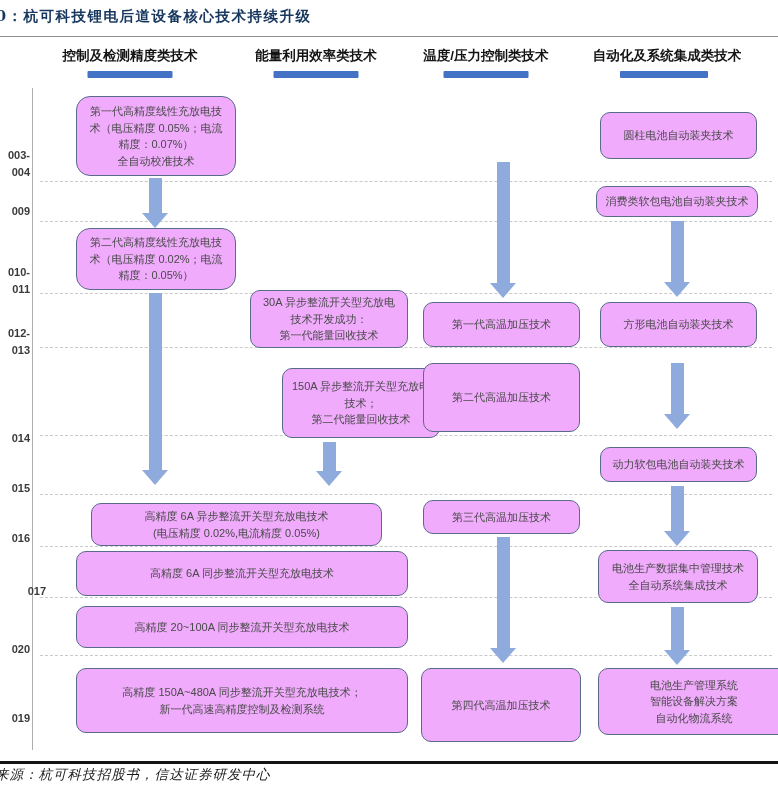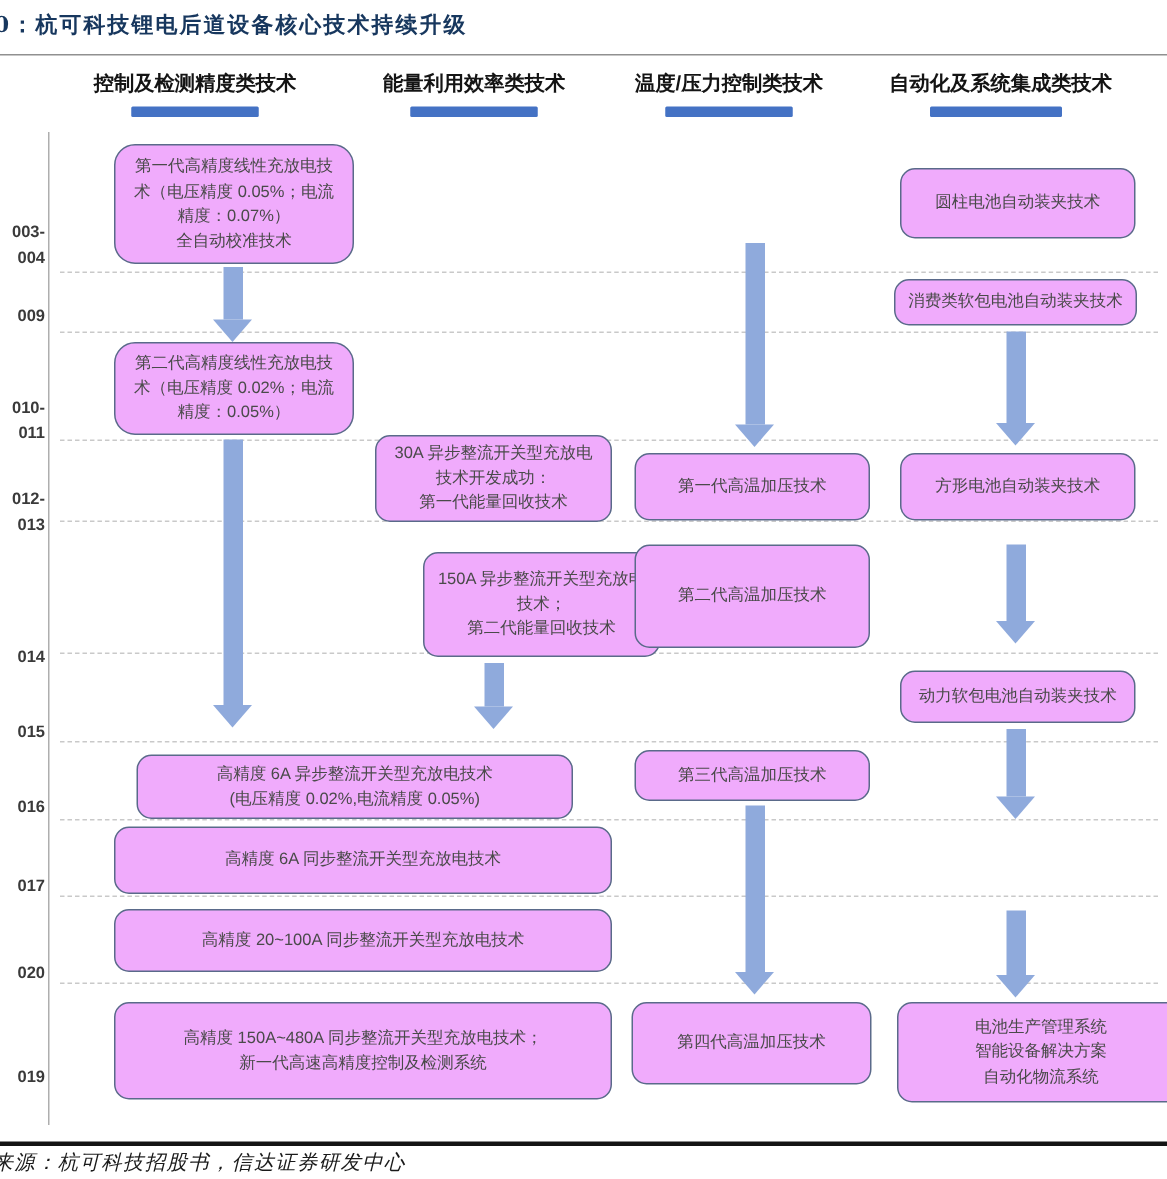--- a/index.html
+++ b/index.html
@@ -68,21 +68,21 @@
   <div class="year" style="top:147px;">003-
 004</div>
   <div class="year" style="top:203px;">009</div>
   <div class="year" style="top:264px;">010-
 011</div>
   <div class="year" style="top:325px;">012-
 013</div>
   <div class="year" style="top:430px;">014</div>
   <div class="year" style="top:480px;">015</div>
   <div class="year" style="top:530px;">016</div>
-  <div class="year" style="top:583px;">017</div>
+  <div class="year" style="top:583px;margin-left:16px;">017</div>
   <div class="year" style="top:641px;">020</div>
   <div class="year" style="top:710px;">019</div>
 
   <div class="dash" style="top:181px;"></div>
   <div class="dash" style="top:221px;"></div>
   <div class="dash" style="top:293px;"></div>
   <div class="dash" style="top:347px;"></div>
   <div class="dash" style="top:435px;"></div>
   <div class="dash" style="top:494px;"></div>
   <div class="dash" style="top:546px;"></div>
@@ -106,26 +106,28 @@
   <div class="box" style="left:250px; top:290px; width:158px; height:58px;">30A 异步整流开关型充放电
 技术开发成功：
 第一代能量回收技术</div>
   <div class="box" style="left:250px; top:368px; width:158px; height:70px;margin-left:32px;">150A 异步整流开关型充放电
 技术；
 第二代能量回收技术</div>
 
   <div class="box" style="left:423px; top:302px; width:157px; height:45px;">第一代高温加压技术</div>
   <div class="box" style="left:423px; top:363px; width:157px; height:69px;">第二代高温加压技术</div>
   <div class="box" style="left:423px; top:500px; width:157px; height:34px;">第三代高温加压技术</div>
-  <div class="box" style="left:421px; top:668px; width:160px; height:55px;">第四代高温加压技术</div>
+  <div class="box" style="left:421px; top:668px; width:160px; height:74px;">第四代高温加压技术</div>
 
   <div class="box" style="left:600px; top:112px; width:157px; height:47px;">圆柱电池自动装夹技术</div>
   <div class="box" style="left:596px; top:186px; width:162px; height:31px;">消费类软包电池自动装夹技术</div>
   <div class="box" style="left:600px; top:302px; width:157px; height:45px;">方形电池自动装夹技术</div>
   <div class="box" style="left:600px; top:447px; width:157px; height:35px;">动力软包电池自动装夹技术</div>
+  <div class="box" style="left:598px; top:550px; width:160px; height:53px;">电池生产数据集中管理技术
+全自动系统集成技术</div>
   <div class="box" style="left:598px; top:668px; width:192px; height:67px;">电池生产管理系统
 智能设备解决方案
 自动化物流系统</div>
 
   <div class="arrow" style="left:142px; top:178px; height:50px;">
       <div class="shaft"></div>
       <div class="head"></div>
     </div>
   <div class="arrow" style="left:142px; top:293px; height:192px;">
       <div class="shaft"></div>

